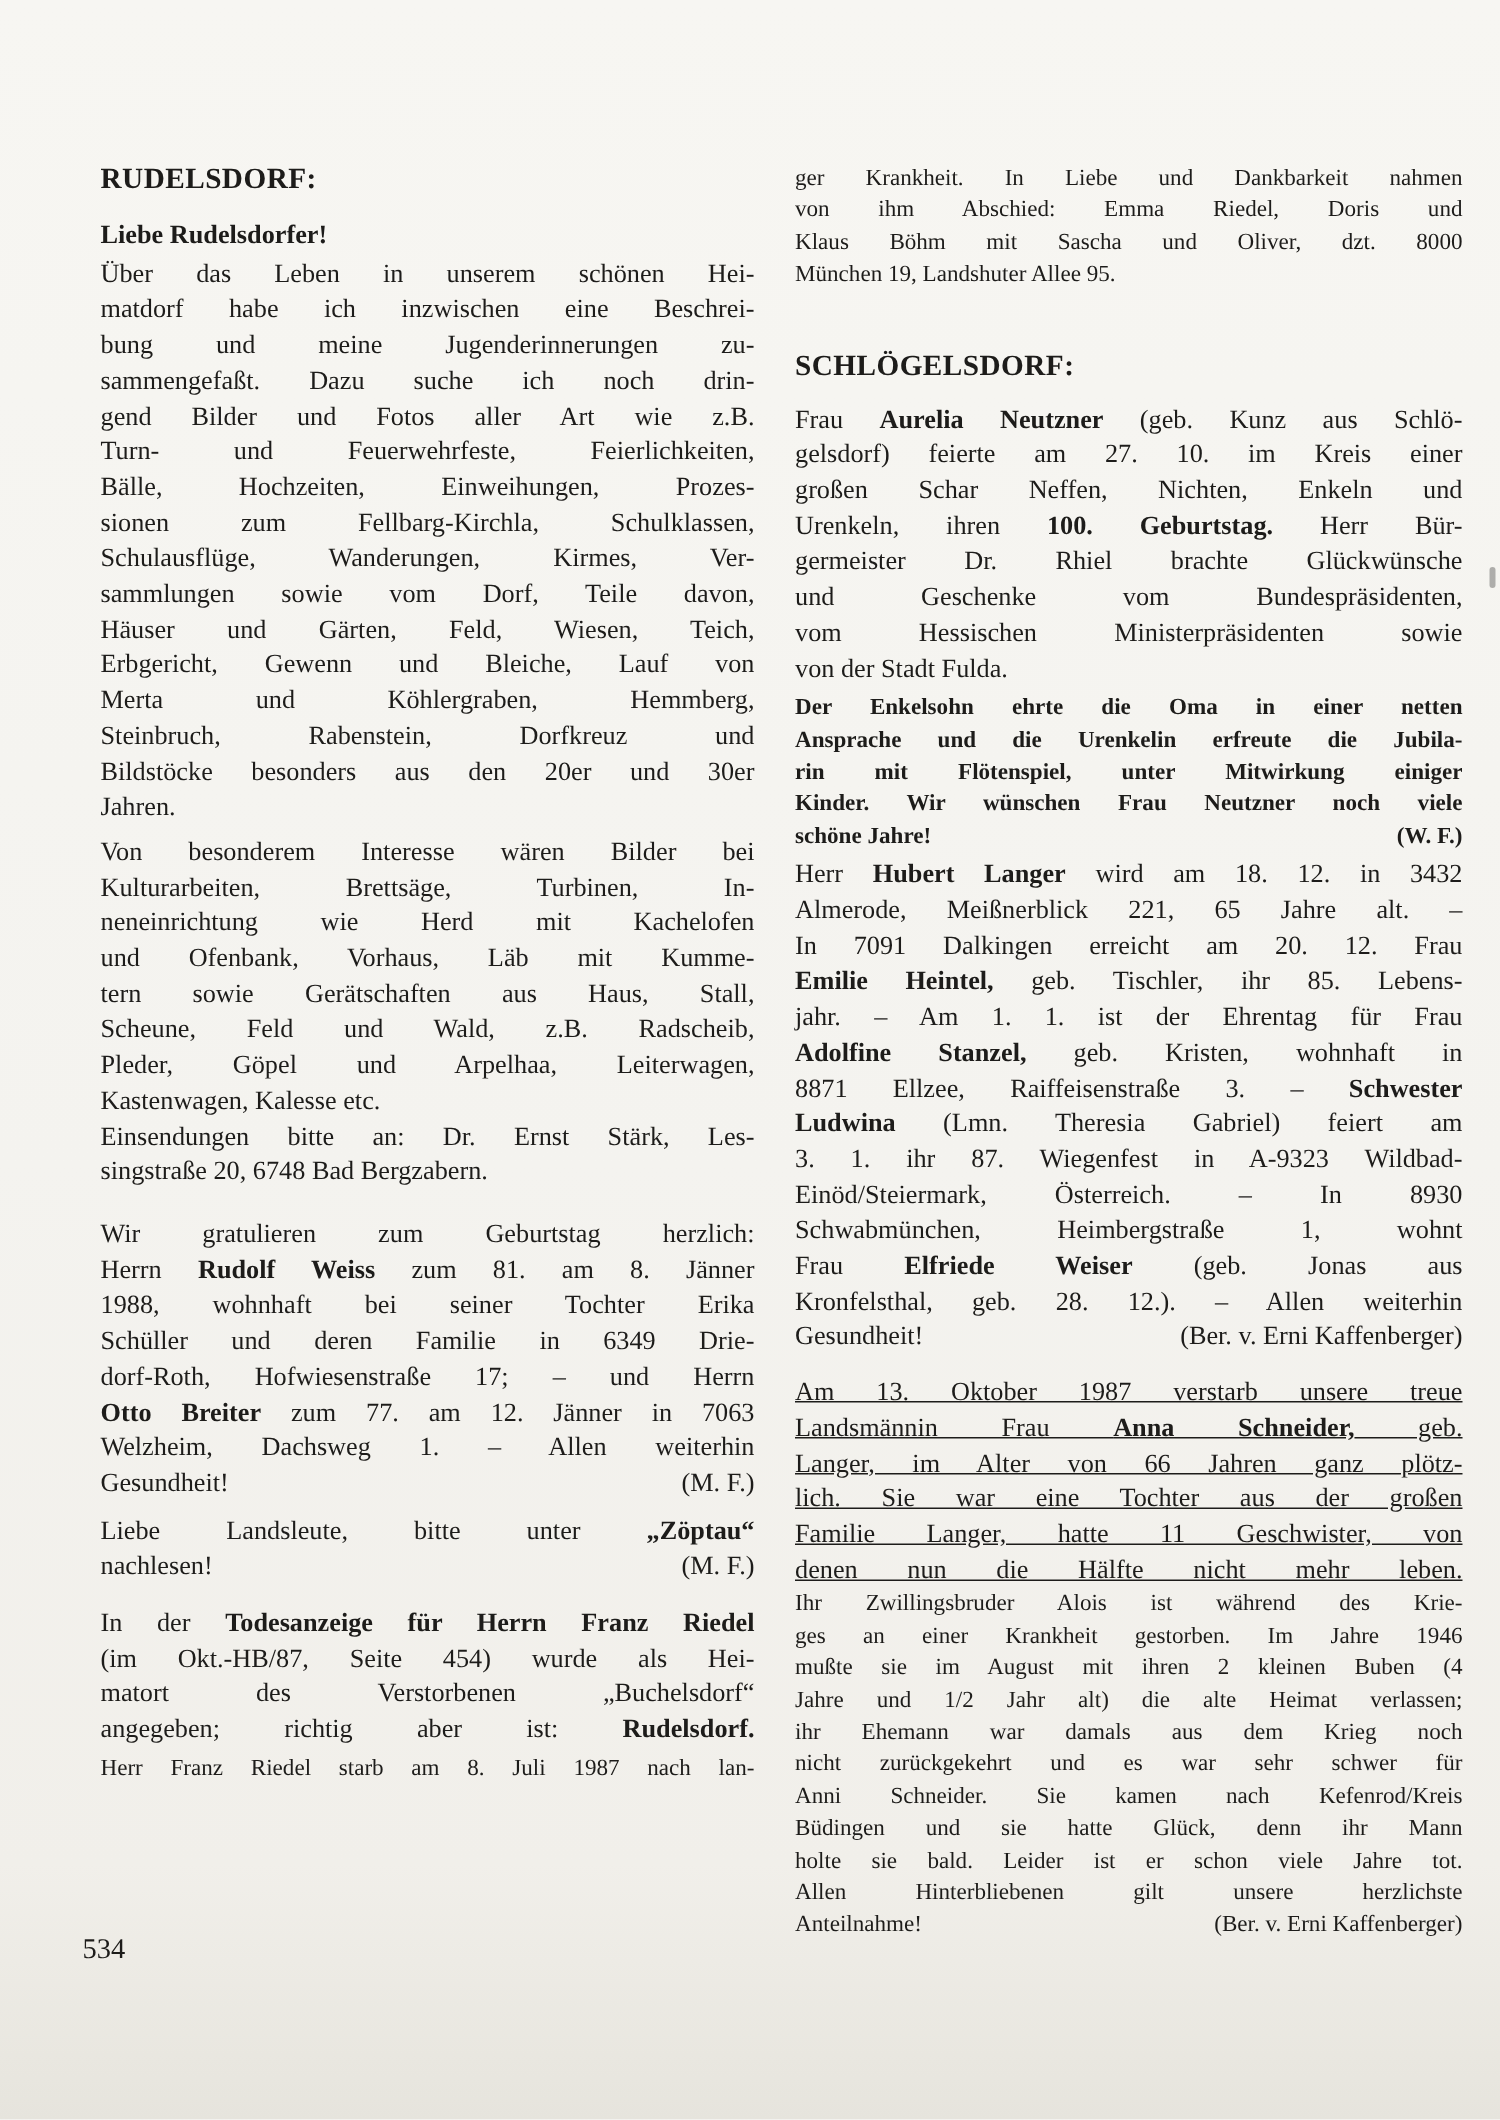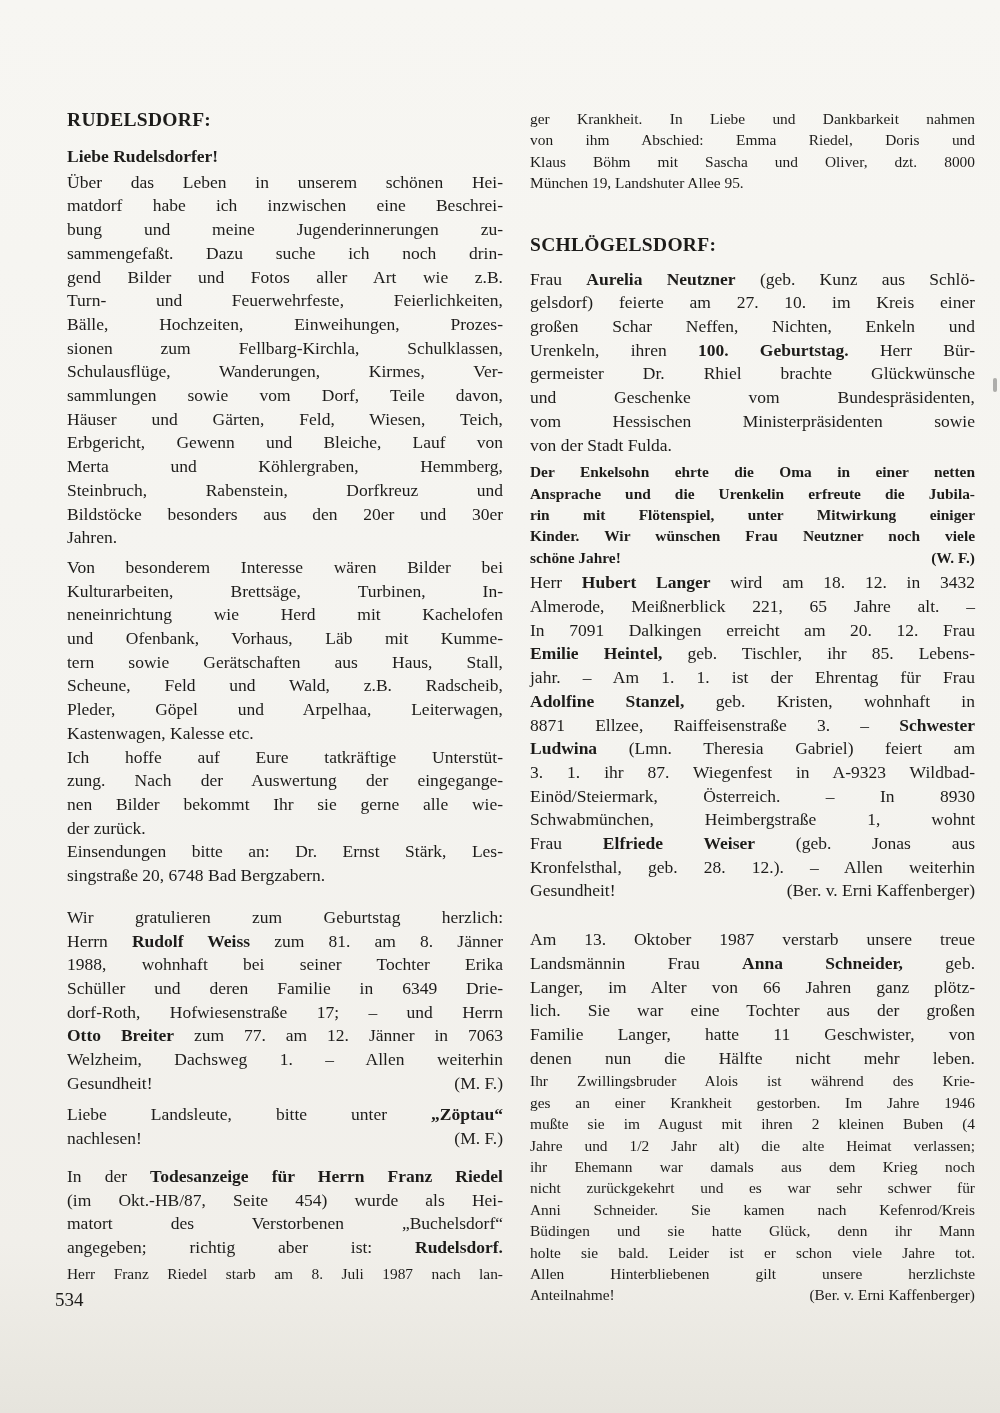--- a/index.html
+++ b/index.html
@@ -69,26 +69,20 @@
       </div>
       <div class="para" style="margin-top: 6px;">
         <div class="line just">Von besonderem Interesse wären Bilder bei</div>
         <div class="line just">Kulturarbeiten, Brettsäge, Turbinen, In-</div>
         <div class="line just">neneinrichtung wie Herd mit Kachelofen</div>
         <div class="line just">und Ofenbank, Vorhaus, Läb mit Kumme-</div>
         <div class="line just">tern sowie Gerätschaften aus Haus, Stall,</div>
         <div class="line just">Scheune, Feld und Wald, z.B. Radscheib,</div>
         <div class="line just">Pleder, Göpel und Arpelhaa, Leiterwagen,</div>
         <div class="line">Kastenwagen, Kalesse etc.</div>
-      </div>
-      <div class="para" style="margin-top: 0px;">
-        <div class="line just">Ich hoffe auf Eure tatkräftige Unterstüt-</div>
-        <div class="line just">zung. Nach der Auswertung der eingegange-</div>
-        <div class="line just">nen Bilder bekommt Ihr sie gerne alle wie-</div>
-        <div class="line">der zurück.</div>
       </div>
       <div class="para" style="margin-top: 0px;">
         <div class="line just">Einsendungen bitte an: Dr. Ernst Stärk, Les-</div>
         <div class="line">singstraße 20, 6748 Bad Bergzabern.</div>
       </div>
       <div class="para" style="margin-top: 18px;">
         <div class="line just">Wir gratulieren zum Geburtstag herzlich:</div>
         <div class="line just"><span>Herrn </span><span class="b">Rudolf Weiss</span><span> zum 81. am 8. Jänner</span></div>
         <div class="line just">1988, wohnhaft bei seiner Tochter Erika</div>
         <div class="line just">Schüller und deren Familie in 6349 Drie-</div>
@@ -157,21 +151,21 @@
         <div class="line just">3. 1. ihr 87. Wiegenfest in A-9323 Wildbad-</div>
         <div class="line just">Einöd/Steiermark, Österreich. – In 8930</div>
         <div class="line just">Schwabmünchen, Heimbergstraße 1, wohnt</div>
         <div class="line just"><span>Frau </span><span class="b">Elfriede Weiser</span><span> (geb. Jonas aus</span></div>
         <div class="line just">Kronfelsthal, geb. 28. 12.). – Allen weiterhin</div>
         <div class="line split">
           <span>Gesundheit!</span>
           <span>(Ber. v. Erni Kaffenberger)</span>
         </div>
       </div>
-      <div class="para" style="margin-top: 25px;">
+      <div class="para" style="margin-top: 13px; text-decoration: underline;">
         <div class="line just">Am 13. Oktober 1987 verstarb unsere treue</div>
         <div class="line just"><span>Landsmännin Frau </span><span class="b">Anna Schneider,</span><span> geb.</span></div>
         <div class="line just">Langer, im Alter von 66 Jahren ganz plötz-</div>
         <div class="line just">lich. Sie war eine Tochter aus der großen</div>
         <div class="line just">Familie Langer, hatte 11 Geschwister, von</div>
         <div class="line just">denen nun die Hälfte nicht mehr leben.</div>
       </div>
       <div class="para small" style="margin-top: 0px;">
         <div class="line just">Ihr Zwillingsbruder Alois ist während des Krie-</div>
         <div class="line just">ges an einer Krankheit gestorben. Im Jahre 1946</div>

